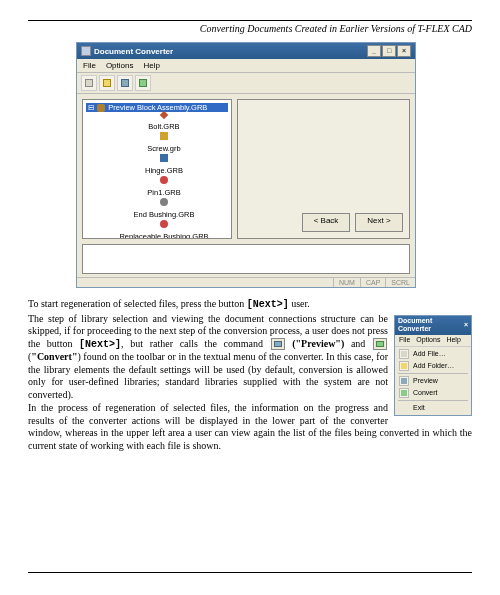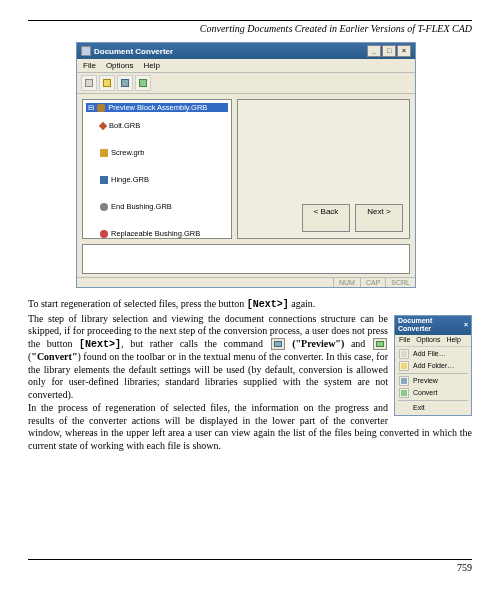--- a/index.html
+++ b/index.html
@@ -99,22 +99,23 @@
   }
   .tree-root {
     display: flex; align-items: center; gap: 3px;
     background: #316ac5;
     color: #fff;
     padding: 0 2px;
   }
   .tree-children { padding-left: 14px; }
   .tree-item {
     display: flex; align-items: center; gap: 3px;
-    padding: 8px 0;
+    padding: 0 0;
     line-height: 11px;
+    flex-direction: column;
   }
   .ticon {
     width: 8px; height: 8px;
     display: inline-block;
   }
   .ticon.asm { background: #b08030; border-radius: 2px; }
   .ticon.part-b { background: #c05030; transform: rotate(45deg); width: 6px; height: 6px; }
   .ticon.part-g { background: #808080; border-radius: 50%; }
   .ticon.part-y { background: #d0a030; }
   .ticon.part-bl { background: #3a6ea5; }
@@ -126,21 +127,21 @@
     border: 1px solid #888;
     background: #f0eee0;
     position: relative;
   }
   .navbtns {
     position: absolute;
     bottom: 6px; right: 6px;
     display: flex; gap: 5px;
   }
   .navbtn {
-    width: 48px; height: 28px;
+    width: 48px; height: 19px;
     border: 1px solid #888;
     background: #ece9d8;
     font-size: 8px;
     text-align: center;
     line-height: 14px;
   }
   .logpane {
     margin: 0 5px 3px 5px;
     height: 30px;
     border: 1px solid #888;
@@ -280,20 +281,24 @@
             </div>
           <div class="tree-item">
               <span class="ticon part-y"></span>
               <span>Screw.grb</span>
             </div>
           <div class="tree-item">
               <span class="ticon part-bl"></span>
               <span>Hinge.GRB</span>
             </div>
           <div class="tree-item">
+              <span class="ticon part-r"></span>
+              <span>Pin1.GRB</span>
+            </div>
+          <div class="tree-item">
               <span class="ticon part-g"></span>
               <span>End Bushing.GRB</span>
             </div>
           <div class="tree-item">
               <span class="ticon part-r"></span>
               <span>Replaceable Bushing.GRB</span>
             </div>
         </div>
       </div>
       <div class="rightpane">
@@ -308,21 +313,21 @@
       <div class="statuscell">NUM</div>
       <div class="statuscell">CAP</div>
       <div class="statuscell">SCRL</div>
     </div>
   </div>
 </div>
 
 <div class="body-text clearfix">
 
   <p class="first">
-    <span>To start regeneration of selected files, press the button </span><span class="btn-ref">[Next&gt;]</span><span> again.</span>
+    <span>To start regeneration of selected files, press the button </span><span class="btn-ref">[Next&gt;]</span><span> user.</span>
   </p>
 
   <div class="float-menu">
     <div class="tb2">
       <span>Document Converter</span>
       <span>×</span>
     </div>
     <div class="mb">
       <span>File</span>
       <span>Options</span>
@@ -357,14 +362,13 @@
   <p class="first">
     <span>The step of library selection and viewing the document connections structure can be skipped, if for proceeding to the next step of the conversion process, a user does not press the button </span><span class="btn-ref">[Next&gt;]</span><span>, but rather calls the command </span><span class="inline-icon preview"></span> <span class="bold-label">("Preview")</span><span> and </span><span class="inline-icon convert"></span><span> (</span><span class="bold-label">"Convert"</span><span>) found on the toolbar or in the textual menu of the converter. In this case, for the library elements the default settings will be used (by default, conversion is allowed only for user-defined libraries; standard libraries supplied with the system are not converted).</span>
   </p>
 
   <p class="first">In the process of regeneration of selected files, the information on the progress and results of the converter actions will be displayed in the lower part of the converter window, whereas in the upper left area a user can view again the list of the files being converted in which the current state of working with each file is shown.</p>
 
 </div>
 
 <div class="footer">
   <div class="footer-line"></div>
-  <div class="page-num">759</div>
 </div>
 
 </body></html>

